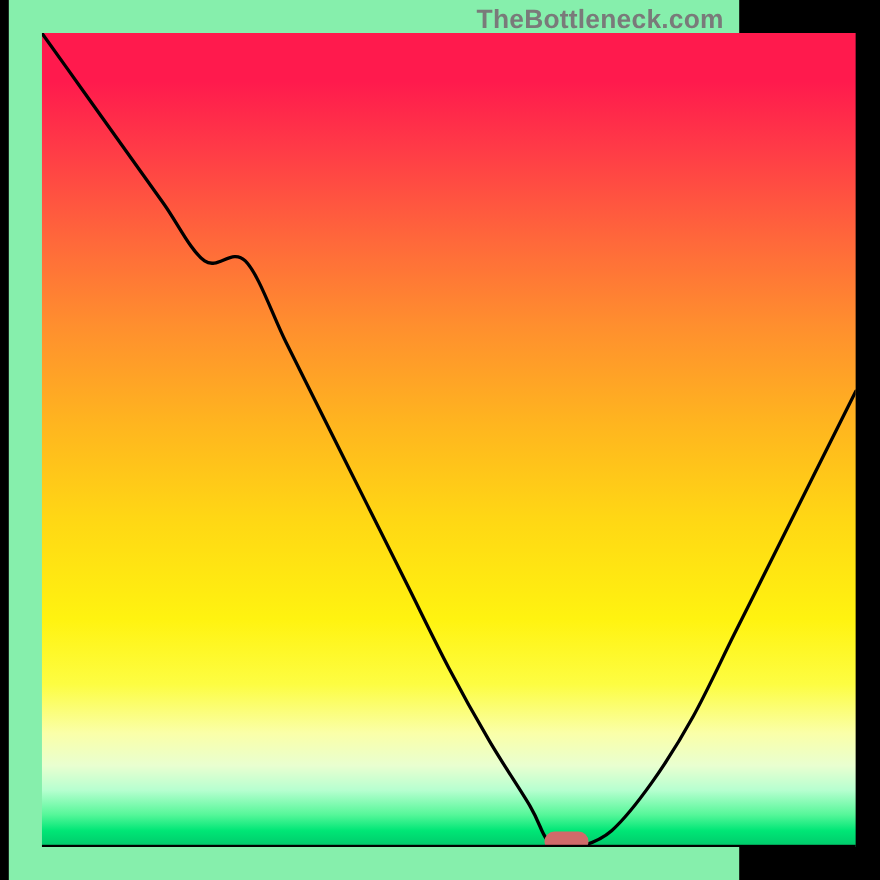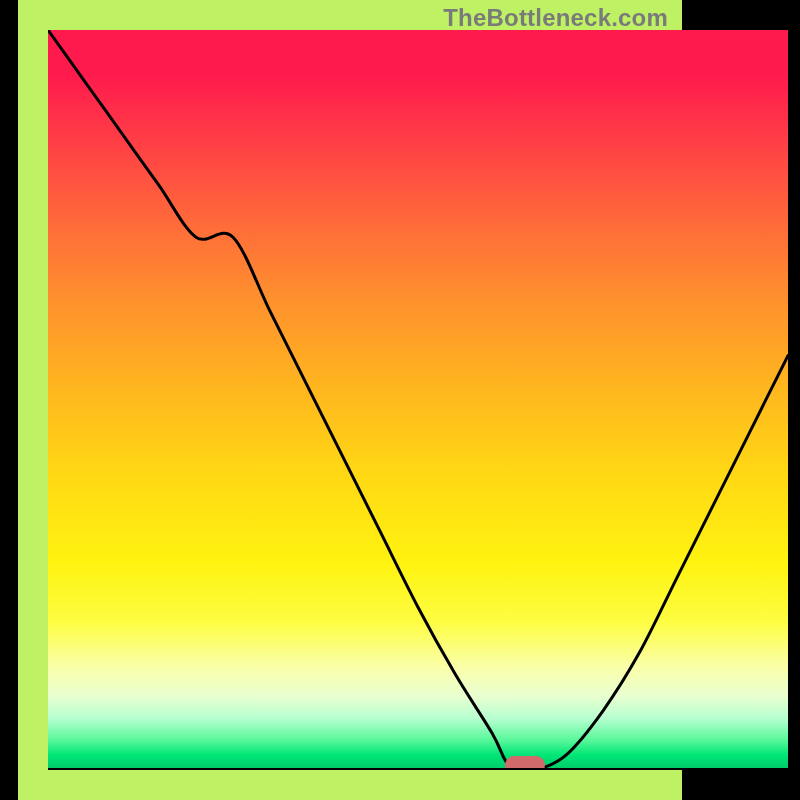--- a/index.html
+++ b/index.html
@@ -5,25 +5,25 @@
   html, body {
     margin: 0;
     padding: 0;
     width: 800px;
     height: 800px;
     background: #000;
     overflow: hidden;
   }
   .frame {
     position: absolute;
-    left: 18px;
+    left: 8px;
     top: 0;
     width: 664px;
     height: 800px;
-    background: #bef264;
+    background: #86efac;
   }
   .watermark {
     position: absolute;
     top: 4px;
     right: 14px;
     font-family: Arial, Helvetica, sans-serif;
     font-size: 24px;
     font-weight: 600;
     color: #7a7a7a;
     letter-spacing: 0.2px;

